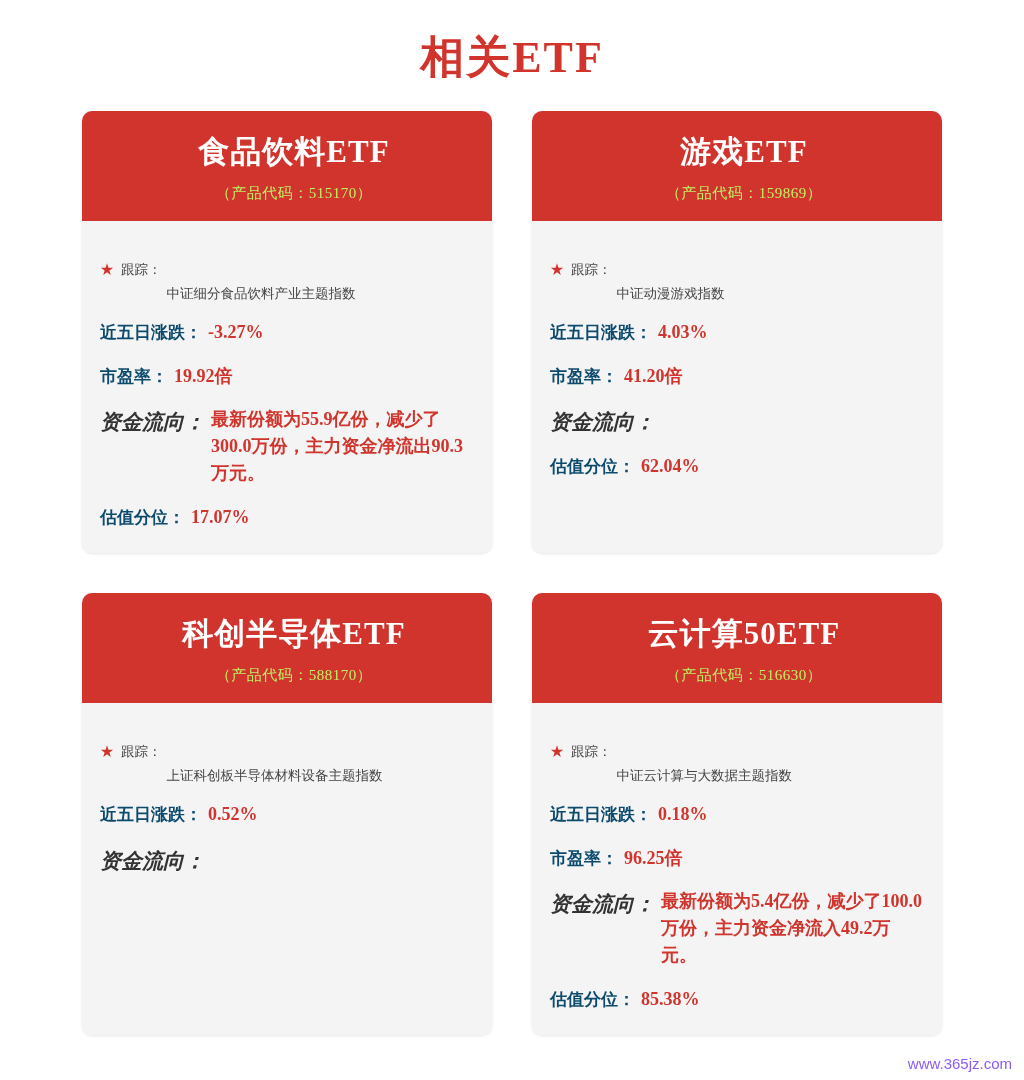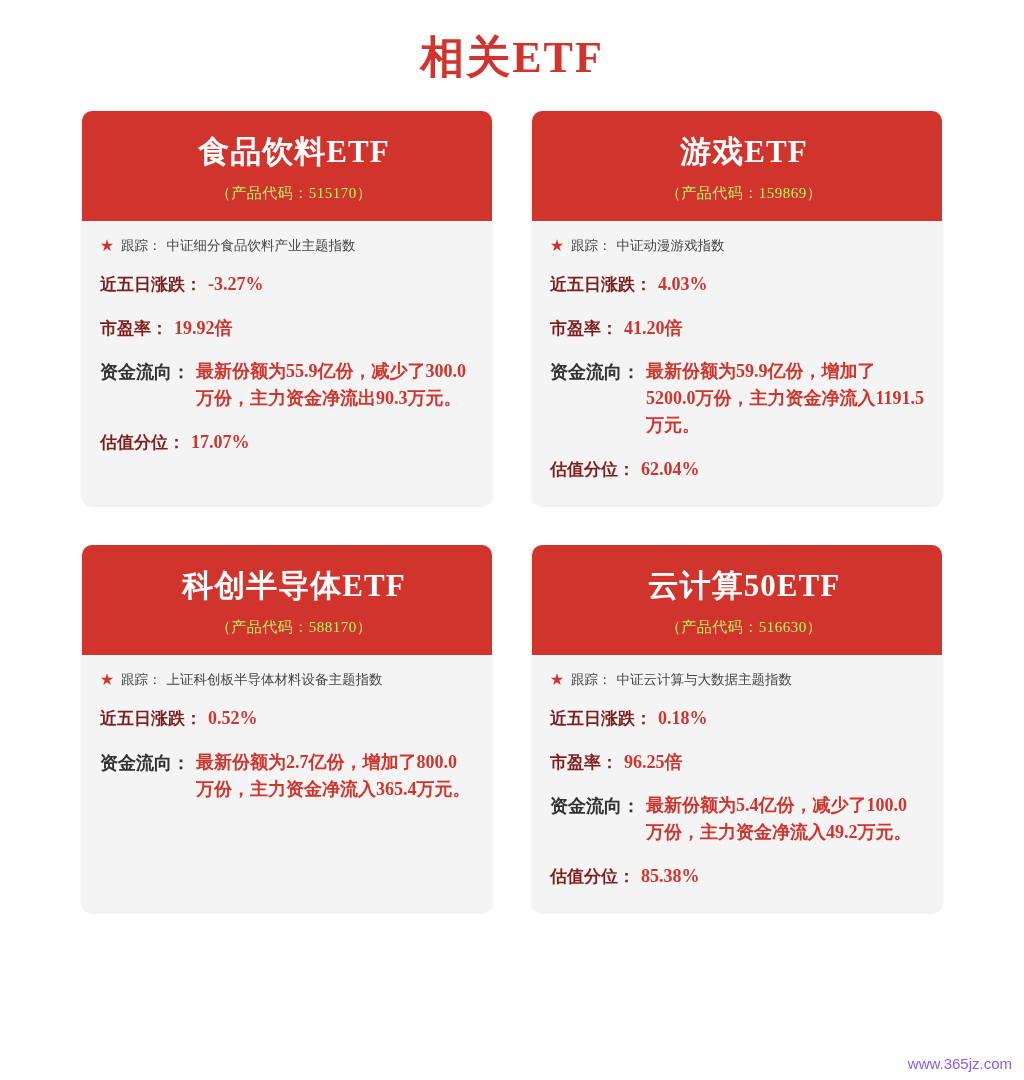--- a/index.html
+++ b/index.html
@@ -73,21 +73,21 @@
 
   .row {
     display: flex;
     align-items: baseline;
     margin-bottom: 17px;
     line-height: 1.45;
   }
   .row:last-child { margin-bottom: 2px; }
 
   .label {
-    color: #7f1d1d;
+    color: #0c4a6e;
     font-size: 17px;
     font-weight: bold;
     white-space: nowrap;
     margin-right: 6px;
   }
 
   .value {
     color: #d0342c;
     font-size: 18px;
     font-weight: bold;
@@ -106,34 +106,36 @@
   }
   .track-label {
     color: #444444;
     font-size: 13.5px;
     margin-right: 5px;
     white-space: nowrap;
   }
   .track-value {
     color: #444444;
     font-size: 13.5px;
+    margin-top: 48px;
   }
 
   .flow-row {
     display: flex;
     align-items: flex-start;
     margin-bottom: 17px;
   }
   .flow-label {
     color: #333333;
-    font-size: 18px;
+    font-size: 21px;
     font-weight: bold;
     white-space: nowrap;
     margin-right: 6px;
     padding-top: 2px;
+    font-style: italic;
   }
   .flow-value {
     color: #d0342c;
     font-size: 18px;
     font-weight: bold;
     line-height: 1.5;
   }
 
   .watermark {
     position: absolute;
@@ -199,21 +201,20 @@
       <div class="row">
         <span class="label">近五日涨跌：</span>
         <span class="value">4.03%</span>
       </div>
       <div class="row">
         <span class="label">市盈率：</span>
         <span class="value">41.20倍</span>
       </div>
       <div class="flow-row">
         <span class="flow-label">资金流向：</span>
-        <span class="flow-value">最新份额为59.9亿份，增加了5200.0万份，主力资金净流入1191.5万元。</span>
       </div>
       <div class="row">
         <span class="label">估值分位：</span>
         <span class="value">62.04%</span>
       </div>
     </div>
   </div>
 
   <div class="card">
     <div class="card-head">
@@ -227,21 +228,20 @@
         <span class="star-icon">★</span>
         <span class="track-label">跟踪：</span>
         <span class="track-value">上证科创板半导体材料设备主题指数</span>
       </div>
       <div class="row">
         <span class="label">近五日涨跌：</span>
         <span class="value">0.52%</span>
       </div>
       <div class="flow-row">
         <span class="flow-label">资金流向：</span>
-        <span class="flow-value">最新份额为2.7亿份，增加了800.0万份，主力资金净流入365.4万元。</span>
       </div>
     </div>
   </div>
 
   <div class="card">
     <div class="card-head">
       <div class="card-title">云计算50ETF</div>
       <div class="card-code">
         <span>（产品代码：</span><span>516630</span><span>）</span>
       </div>

